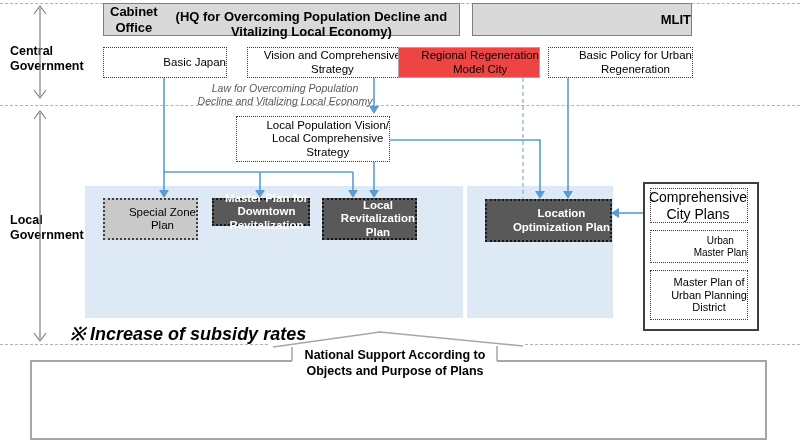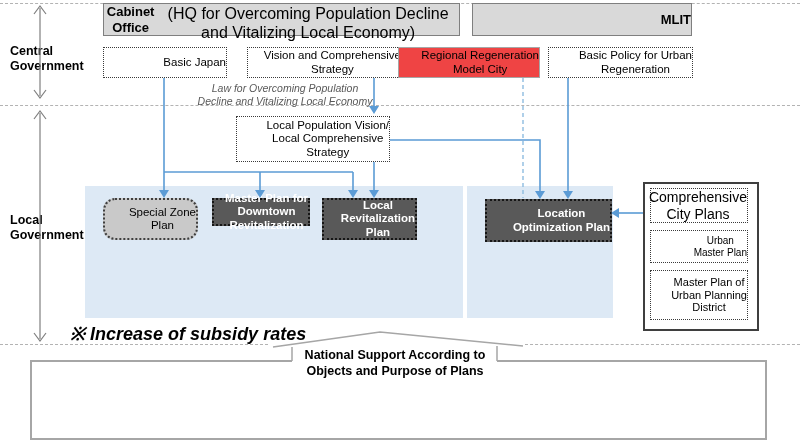--- a/index.html
+++ b/index.html
@@ -7,21 +7,21 @@
     position:relative;width:800px;height:442px;background:#fff;
     font-family:"Liberation Sans",sans-serif;overflow:hidden;color:#000;
   }
   .box{
     position:absolute;box-sizing:border-box;display:flex;flex-direction:row;
     align-items:center;justify-content:flex-end;text-align:center;
     white-space:pre-line;font-size:11.5px;line-height:1.16;
   }
   .gray-header{background:#d9d9d9;border:1.5px solid #7f7f7f;}
   .gray-header .t{font-weight:bold;font-size:13px;}
-  .gray-header .s{font-size:16px;margin-top:9px;}
+  .gray-header .s{font-size:13px;margin-top:9px;font-weight:bold;}
   .dotted-box{background:#fff;border:1.5px dotted #3a3a3a;}
   .yellow-box{background:#ef4444;border:1px solid #a6a6a6;}
   .lightgray-box{background:#c9c9c9;border:2px dotted #3f3f3f;}
   .dark-box{background:#595959;color:#fff;font-weight:bold;border:2px dotted #161616;}
   .panel{position:absolute;background:#dde9f5;}
   .note{
     position:absolute;font-size:10.5px;font-style:italic;color:#595959;
     line-height:1.25;white-space:pre-line;text-align:left;
   }
   .caption{
@@ -89,21 +89,21 @@
   <div class="law-note" style="left:175px;top:82px;width:220px;">Law for Overcoming Population
 Decline and Vitalizing Local Economy</div>
 
   <div class="box dotted-box z3" style="left:236px;top:116px;width:154px;height:46px;">Local Population Vision/
 Local Comprehensive
 Strategy</div>
 
   <div class="panel z2" style="left:85px;top:186px;width:378px;height:132px;"></div>
   <div class="panel z2" style="left:467px;top:186px;width:146px;height:132px;"></div>
 
-  <div class="box lightgray-box z3" style="left:103px;top:198px;width:95px;height:42px;border-radius:12px;">Special Zone
+  <div class="box lightgray-box z3" style="left:103px;top:198px;width:95px;height:42px;">Special Zone
 Plan</div>
   <div class="box dark-box z3" style="left:212px;top:198px;width:98px;height:28px;">Master Plan for
 Downtown
 Revitalization</div>
   <div class="box dark-box z3" style="left:322px;top:198px;width:95px;height:42px;">Local
 Revitalization
 Plan</div>
 
   <div class="note" style="left:103px;top:246px;width:100px;">Acts for
 Special Zones</div>

